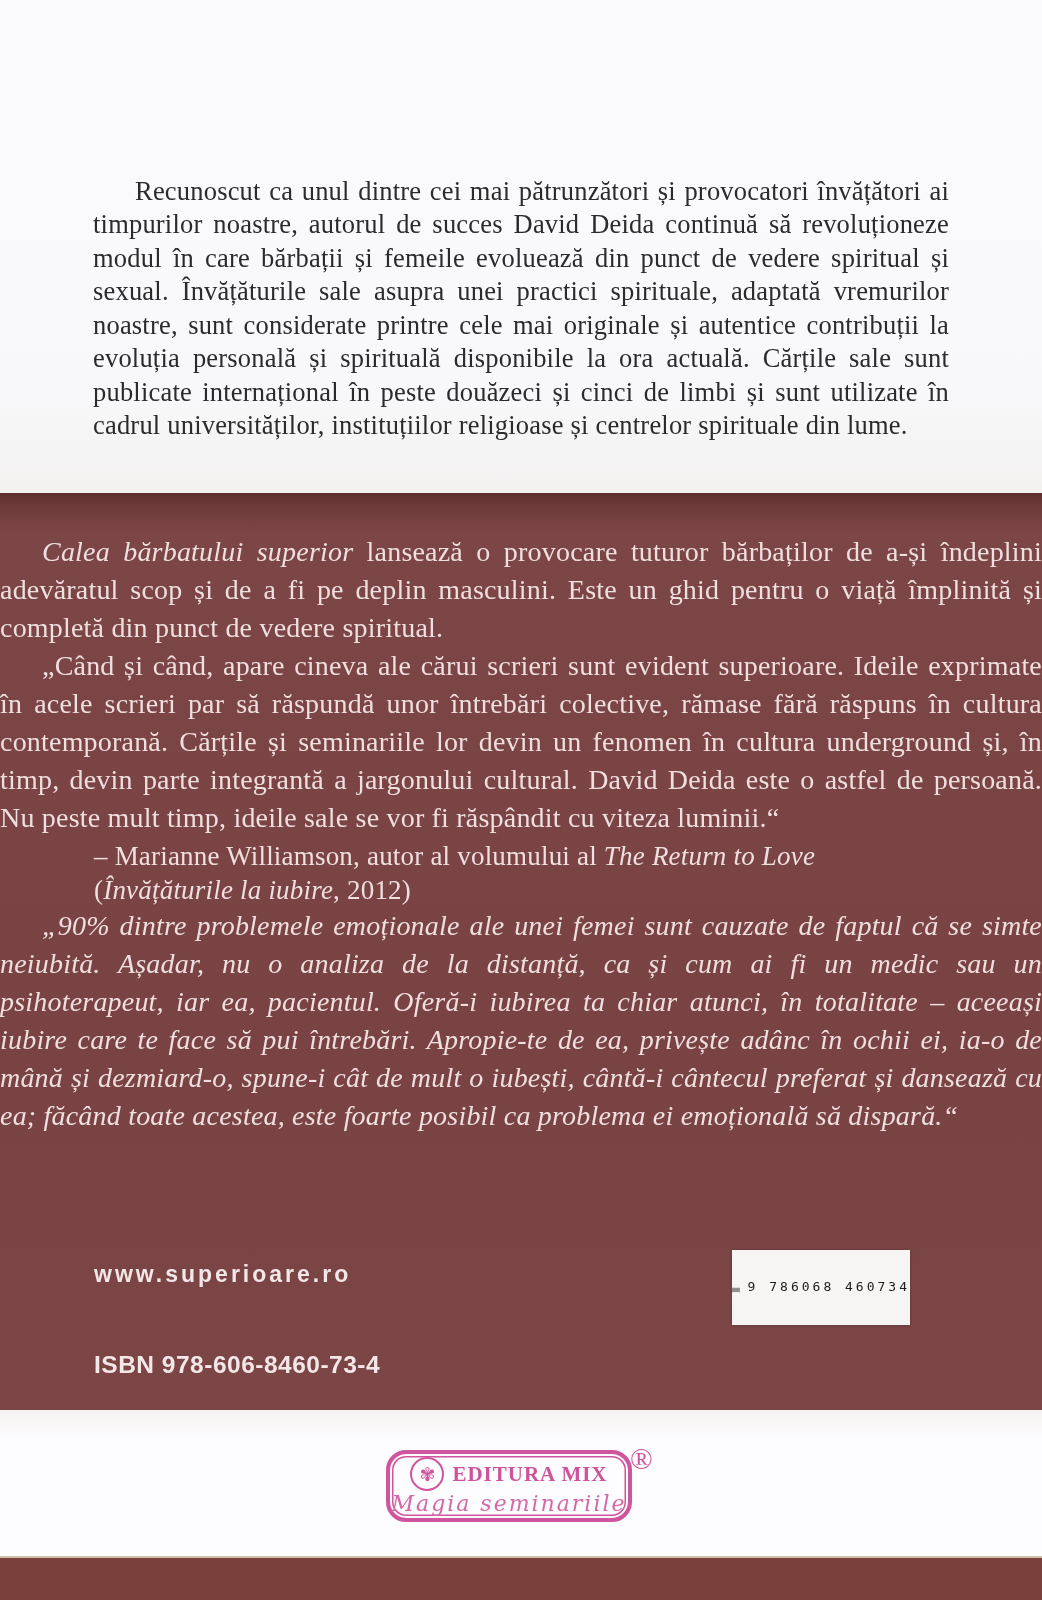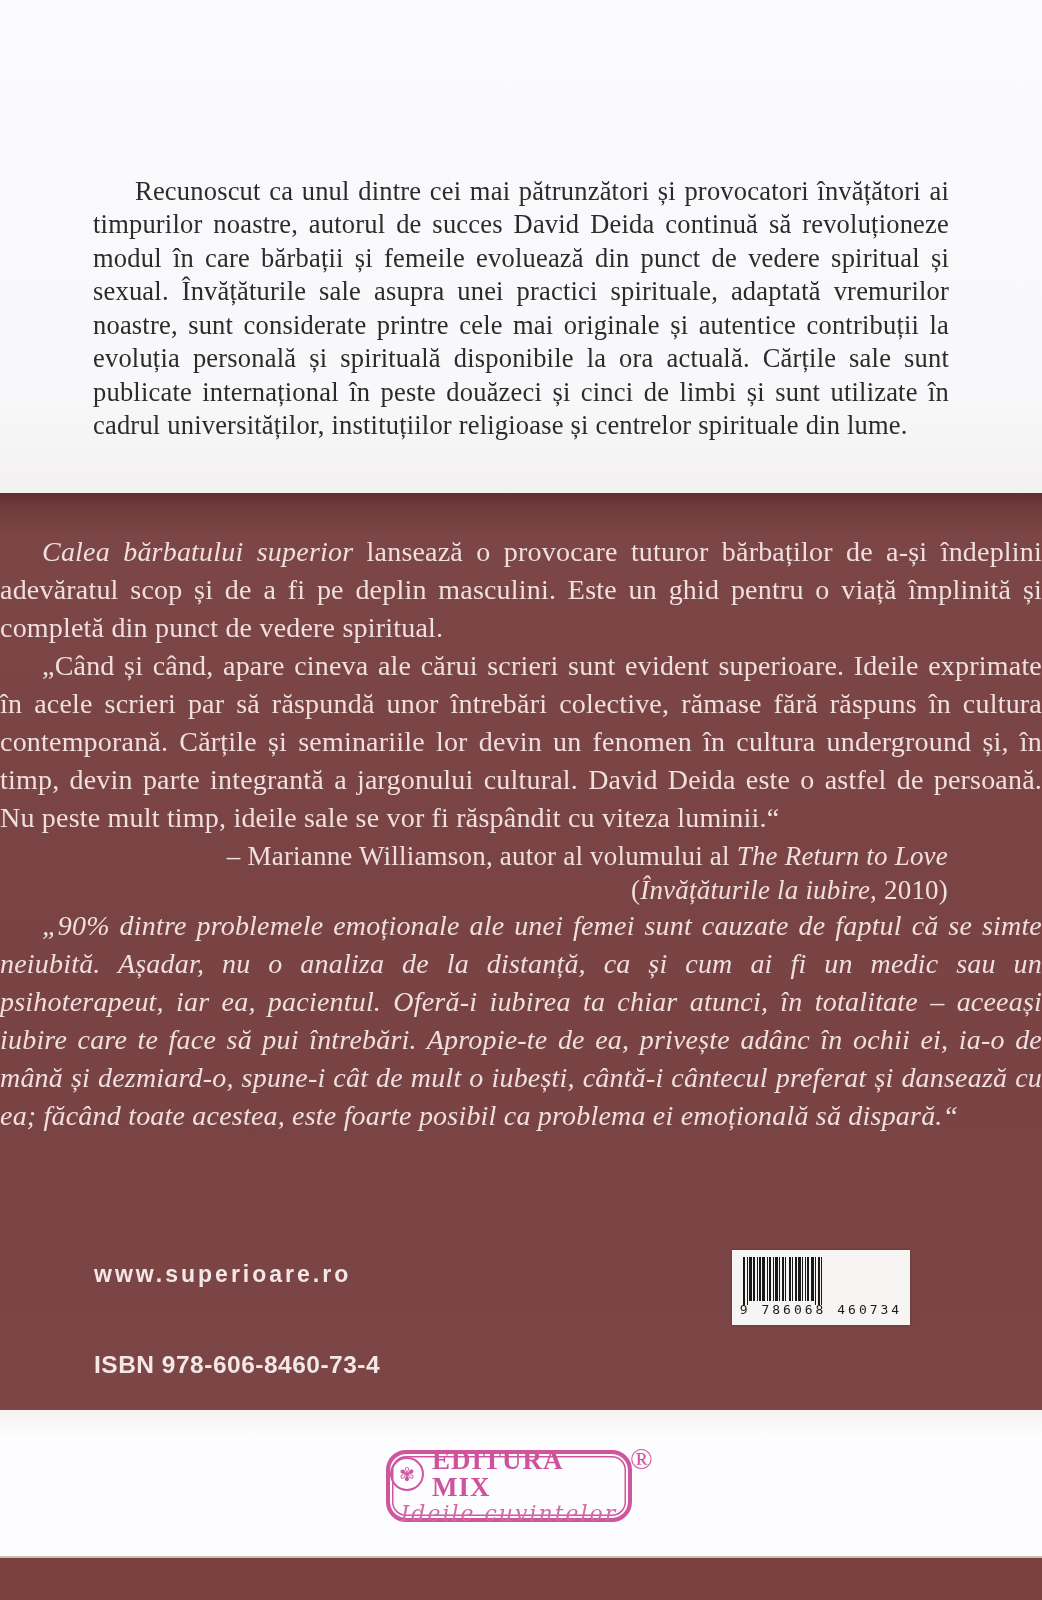--- a/index.html
+++ b/index.html
@@ -39,21 +39,21 @@
     text-align:justify;
     text-indent:42px;
     letter-spacing:.2px;
   }
   .blurb-lead{padding-top:40px;}
   .blurb-quote1{margin-top:40px;}
   .lead-title{font-style:italic;}
   .attribution{
     margin:2px 94px 0 94px;
     font-size:27px;line-height:34px;
-    text-align:right;
+    text-align:left;
     letter-spacing:.2px;
   }
   .attribution .it{font-style:italic;}
   .blurb-quote2{margin-top:42px;font-style:italic;}
 
   
   .website-text{
     position:absolute;left:94px;top:768px;
     font-family:"Liberation Sans", sans-serif;
     font-weight:bold;font-size:23px;letter-spacing:3px;
@@ -64,21 +64,21 @@
     font-family:"Liberation Sans", sans-serif;
     font-weight:bold;font-size:24.5px;letter-spacing:.5px;
     color:#f3e7e7;
     margin-top:36px;
   }
   .barcode-box{
     position:absolute;left:732px;top:757px;
     width:178px;height:75px;
     background:#f6f5f3;
     box-shadow:0 0 3px rgba(0,0,0,.25);
-    display:flex;flex-direction:column;align-items:center;
+    display:flex;flex-direction:row;align-items:center;
   }
   .barcode-bars{margin-top:5px;}
   .barcode-digits{
     margin-top:-3px;
     font-family:"DejaVu Sans Mono", monospace;
     font-size:13px;letter-spacing:3px;
     color:#1c1c1c;
     white-space:nowrap;
   }
 
@@ -97,21 +97,21 @@
   }
   .logo-inner{display:flex;flex-direction:column;align-items:center;line-height:1;}
   .logo-top{display:flex;align-items:center;gap:8px;}
   .flower-badge{
     width:30px;height:30px;border:2.5px solid #cf569e;border-radius:50%;
     display:flex;align-items:center;justify-content:center;
     color:#cf569e;font-size:19px;line-height:1;
   }
   .logo-name{
     font-family:"Liberation Serif", serif;
-    font-weight:bold;font-size:27px;letter-spacing:1px;
+    font-weight:bold;font-size:21px;letter-spacing:1px;
     color:#ce539c;
   }
   .logo-tagline{
     margin-top:2px;
     font-family:"DejaVu Serif", cursive;
     font-style:italic;font-size:22px;letter-spacing:2px;
     color:#d36aa8;
   }
   .registered-mark{
     position:absolute;left:630px;top:32px;
@@ -136,21 +136,21 @@
   </div>
 
   <div class="maroon-section">
 
     <p class="blurb-lead"><span class="lead-title">Calea bărbatului superior</span><span> lansează o provocare tuturor bărbaților de a-și îndeplini adevăratul scop și de a fi pe deplin masculini. Este un ghid pentru o viață împlinită și completă din punct de vedere spiritual.</span></p>
 
     <p class="blurb-quote blurb-quote1">„Când și când, apare cineva ale cărui scrieri sunt evident superioare. Ideile exprimate în acele scrieri par să răspundă unor întrebări colective, rămase fără răspuns în cultura contemporană. Cărțile și seminariile lor devin un fenomen în cultura underground și, în timp, devin parte integrantă a jargonului cultural. David Deida este o astfel de persoană. Nu peste mult timp, ideile sale se vor fi răspândit cu viteza luminii.“</p>
 
     <div class="attribution">
       <div><span>– Marianne Williamson, autor al volumului al </span><span class="it">The Return to Love</span></div>
-      <div><span>(</span><span class="it">Învățăturile la iubire</span><span>, 2010)</span></div>
+      <div><span>(</span><span class="it">Învățăturile la iubire</span><span>, 2012)</span></div>
     </div>
 
     <p class="blurb-quote blurb-quote2">„90% dintre problemele emoționale ale unei femei sunt cauzate de faptul că se simte neiubită. Așadar, nu o analiza de la distanță, ca și cum ai fi un medic sau un psihoterapeut, iar ea, pacientul. Oferă-i iubirea ta chiar atunci, în totalitate – aceeași iubire care te face să pui întrebări. Apropie-te de ea, privește adânc în ochii ei, ia-o de mână și dezmiard-o, spune-i cât de mult o iubești, cântă-i cântecul preferat și dansează cu ea; făcând toate acestea, este foarte posibil ca problema ei emoțională să dispară.“</p>
 
     <div class="website-text">www.superioare.ro</div>
     <div class="isbn-text">ISBN 978-606-8460-73-4</div>
 
     <div class="barcode-box">
       <svg class="barcode-bars" id="barcode-svg" width="160" height="50" viewBox="0 0 160 50">
           <rect x="2" y="2" width="2" height="48" fill="#171717"></rect>
@@ -183,21 +183,21 @@
     </div>
   </div>
 
   <div class="white-footer">
     <div class="publisher-logo">
       <div class="logo-inner">
         <div class="logo-top">
           <span class="flower-badge">✾</span>
           <span class="logo-name">EDITURA MIX</span>
         </div>
-        <span class="logo-tagline">Ideile cuvintelor</span>
+        <span class="logo-tagline">Magia seminariile</span>
       </div>
     </div>
     <span class="registered-mark">®</span>
   </div>
 
   <div class="bottom-strip"></div>
 
 </div>
 
 </body></html>

